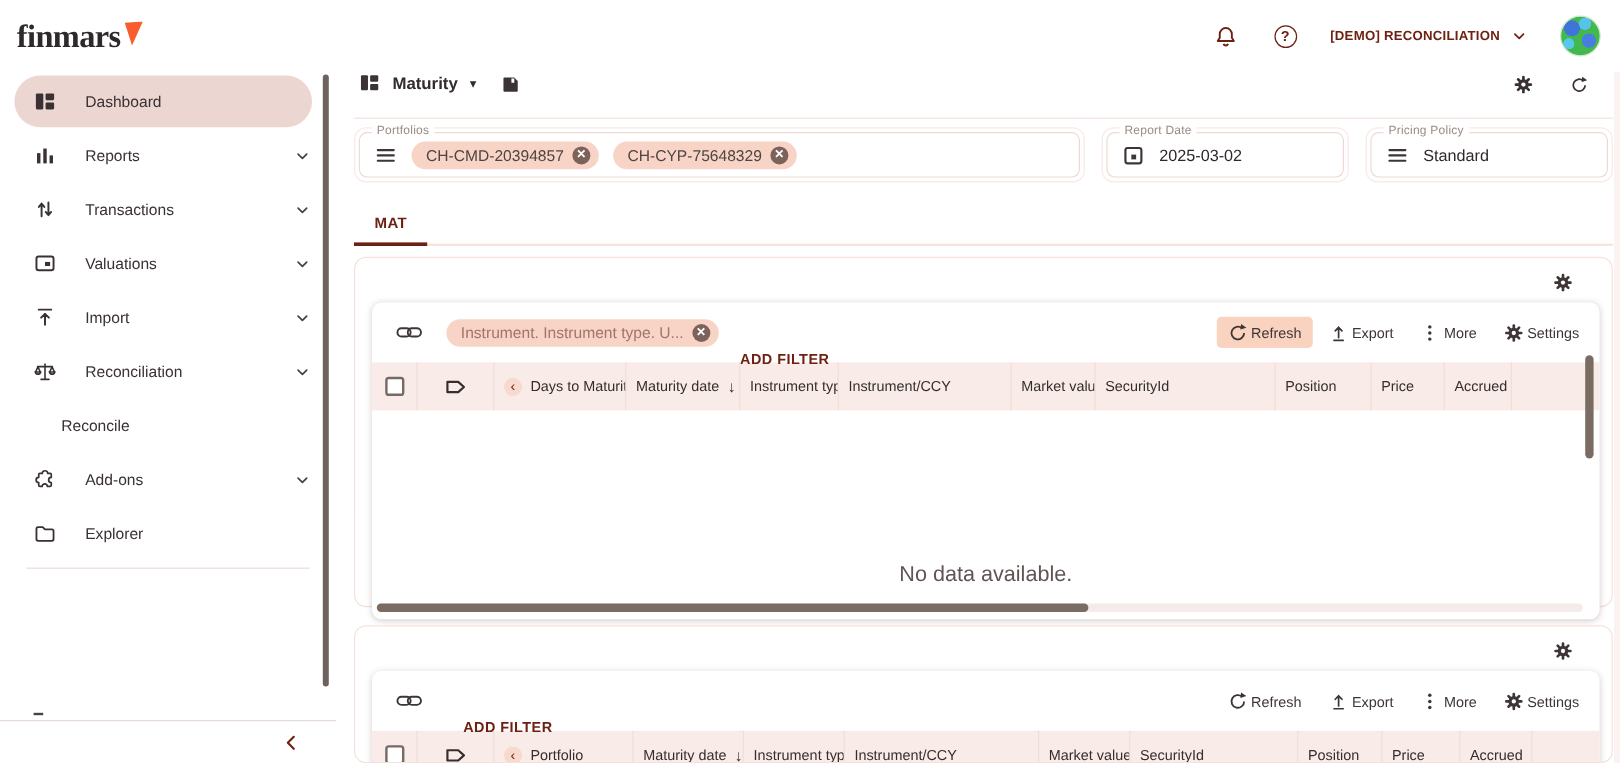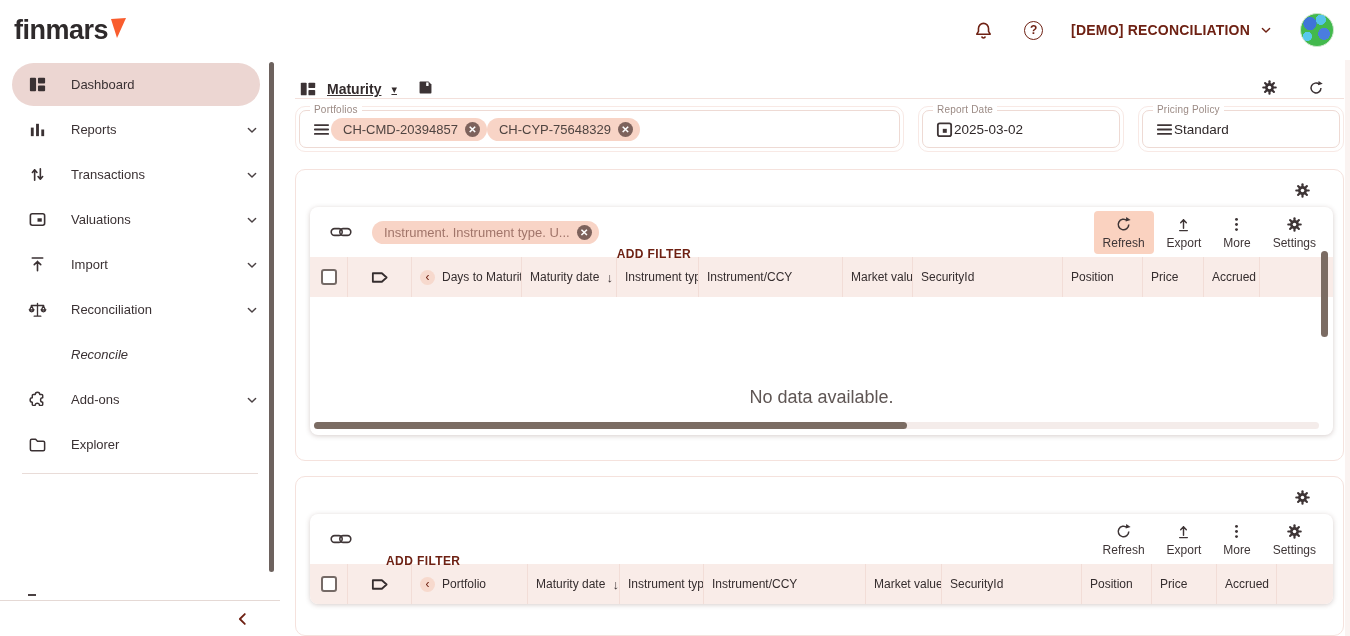--- a/index.html
+++ b/index.html
@@ -13,70 +13,70 @@
     --sel-bg:#ecd6d2;
     --hdr-bg:#f9ece8;
     --hl-bg:#fad2c0;
     --line:#f3e0db;
     --line2:#eedad4;
     --thumb:#7b6c63;
   }
 
   
   .topbar{ height:60px; display:flex; align-items:center; padding:0 16px 0 14px; background:#fff; }
-  .logo{ display:flex; align-items:flex-start; gap:2px; }
+  .logo{ display:flex; align-items:flex-start; gap:2px;font-family:Liberation Serif, serif; }
   .logo-text{ font-size:27px; font-weight:bold; letter-spacing:-0.5px; color:#2e2a2b; line-height:1; }
   .logo-mark{ margin-top:1px; }
   .topbar-right{ margin-left:auto; display:flex; align-items:center; gap:26px; color:var(--accent); }
   .icon-btn{ background:none; border:none; cursor:pointer; color:inherit; display:flex; align-items:center; justify-content:center; padding:2px; }
   .help-circle{ width:19px; height:19px; border:1.7px solid var(--accent); border-radius:50%;
     display:flex; align-items:center; justify-content:center; font-size:12px; font-weight:bold; color:var(--accent); }
-  .workspace{ display:flex; align-items:center; gap:8px; font-size:14px; font-weight:bold; color:var(--accent); letter-spacing:0.2px; cursor:pointer; }
+  .workspace{ display:flex; align-items:center; gap:8px; font-size:11px; font-weight:bold; color:var(--accent); letter-spacing:0.2px; cursor:pointer; }
   .avatar{ width:34px; height:34px; border-radius:50%; background-color:#43b94d;
     background-image:
       radial-gradient(circle at 28% 30%, #3f74d8 0 20%, transparent 21%),
       radial-gradient(circle at 72% 62%, #4a7de0 0 19%, transparent 20%),
       radial-gradient(circle at 62% 18%, #56c3ea 0 15%, transparent 16%),
       radial-gradient(circle at 20% 70%, #57c8ec 0 13%, transparent 14%);
     border:1px solid #cfe8cf; }
 
   
   .shell{ display:flex; height:576px; }
 
   
   .sidebar{ position:relative; width:280px; flex:0 0 280px; padding:2px 0 0 0; }
   .nav-item{ position:relative; height:45px; display:flex; align-items:center; gap:24px;
     padding:0 20px 0 28px; font-size:13px; color:#3a3133; cursor:pointer; }
   .nav-item .nav-icon{ width:19px; height:19px; flex:0 0 19px; color:#3a3133; }
   .nav-item .chev{ margin-left:auto; color:#4a4143; }
   .nav-item.active::before{ content:""; position:absolute; left:12px; right:20px; top:1px; bottom:1px;
     background:var(--sel-bg); border-radius:23px; z-index:0; }
   .nav-item > *{ position:relative; z-index:1; }
-  .nav-item.sub{ padding-left:71px;font-style:italic; }
+  .nav-item.sub{ padding-left:51px; }
   .nav-divider{ border-top:1px solid #e9dcd8; margin:6px 22px 6px 22px; }
   .side-scroll{ position:absolute; top:2px; right:6px; width:5px; height:510px; background:#6d625e; border-radius:3px; }
   .side-bottom{ position:absolute; left:0; right:0; bottom:0; height:36px; border-top:1px solid #e5d9d5; display:flex; align-items:center; justify-content:flex-end; padding-right:28px; background:#fff; }
   .collapse-btn{ color:var(--accent); background:none; border:none; cursor:pointer; }
   .partial-item{ position:absolute; left:28px; bottom:40px; width:8px; height:2.5px; background:#4a4143; }
 
   
   .main{ flex:1; display:flex; flex-direction:column; padding:0 6px 0 15px; position:relative; overflow:hidden; }
   .right-rail{ position:absolute; top:0; right:0; width:5px; height:100%; background:#faf3f1; }
 
-  .view-toolbar{ height:39px; display:flex; align-items:flex-end; gap:10px; border-bottom:1px solid var(--line); padding:0 4px;text-decoration:underline; }
+  .view-toolbar{ height:39px; display:flex; align-items:flex-start; gap:10px; border-bottom:1px solid var(--line); padding:0 4px; }
   .view-toolbar .vt-left{ display:flex; align-items:center; gap:10px; cursor:pointer; }
   .vt-title{ font-size:14px; font-weight:bold; color:#332b2c; }
   .vt-caret{ font-size:11px; color:#332b2c; }
   .vt-right{ margin-left:auto; display:flex; align-items:center; gap:26px; padding-right:14px; color:#3a3133; }
 
   
   .filter-row{ display:flex; gap:14px; padding:7px 0 8px 0; }
   .field-outer{ border:1px solid #f8e9e5; border-radius:10px; padding:3px; background:#fff; }
   .field{ position:relative; height:38px; border:1px solid var(--line2); border-radius:7px;
-    display:flex; align-items:center; padding:0 12px; }
+    display:flex; align-items:center; gap:12px; padding:0 12px; }
   .field-label{ position:absolute; top:-7px; left:10px; background:#fff; padding:0 4px;
     font-size:10px; color:#9b8a84; letter-spacing:0.2px; }
   .field-value{ font-size:13.5px; color:#2f2829; }
   .chip{ display:inline-flex; gap:7px; background:var(--chip-bg);
     border-radius:14px; padding:4px 7px 4px 12px; font-size:13px; color:#4f4441; }
   .chip-x{ width:15px; height:15px; border-radius:50%; background:#7d625c; color:#fff;
     font-size:10px; line-height:15px; text-align:center; font-weight:bold; cursor:pointer; }
   .flex1{ flex:1; }
   .w205{ width:206px; flex:0 0 206px; }
 
@@ -89,36 +89,36 @@
   .panel{ border:1px solid #f5e2dd; border-radius:10px; margin-top:9px; background:#fff;
     padding:6px 10px 10px 14px; position:relative; }
   .panel-1{ height:292px; flex:0 0 292px; }
   .panel-2{ flex:1; margin-top:15px; overflow:hidden; }
   .panel-gear-row{ display:flex; justify-content:flex-end; padding:4px 20px 6px 0; }
   .card{ border-radius:8px; box-shadow:0 1px 5px rgba(90,60,50,0.25); background:#fff; overflow:hidden; position:relative; }
   .card-toolbar{ height:50px; display:flex; align-items:center; gap:18px; padding:0 8px 0 18px; }
   .add-filter{ font-size:12px; font-weight:bold; letter-spacing:0.4px; color:var(--accent); background:none; border:none; cursor:pointer;margin-top:44px; }
   .chip-filter{ color:#a1756a; }
   .actions{ margin-left:auto; display:flex; align-items:flex-start; gap:4px; }
-  .action-btn{ display:flex; flex-direction:column; align-items:center; gap:3px; background:none; border:none;
+  .action-btn{ display:flex; align-items:center; gap:3px; background:none; border:none;
     cursor:pointer; color:#3e3536; font-size:12px; padding:5px 9px 4px 9px; border-radius:4px; font-family:inherit; }
   .action-btn.hl{ background:var(--hl-bg); }
 
   
   .thead{ display:flex; background:var(--hdr-bg); height:40px; }
   .th{ display:flex; align-items:center; gap:7px; padding:0 8px; font-size:12px; color:#352d2e;
     border-right:1px solid #f2ddd7; white-space:nowrap; overflow:hidden; }
   .th:last-child{ border-right:none;margin-top:44px; }
   .checkbox{ width:16px; height:16px; border:2px solid #756a66; border-radius:3px; background:#fff; cursor:pointer; }
   .sort-circle{ width:15px; height:15px; border-radius:50%; background:#f7d9cd; color:#6e2113;
     font-size:12px; line-height:14px; text-align:center; flex:0 0 15px; cursor:pointer; }
   .sort-arrow{ font-size:13px; color:#3a3133; }
   .center{ justify-content:center; }
 
-  .tbody{ position:relative; height:138px; display:flex; flex-direction:column; justify-content:flex-end; }
+  .tbody{ position:relative; height:174px; display:flex; flex-direction:column; justify-content:flex-end; }
   .empty-msg{ text-align:center; font-size:18px; color:#5f5654; padding-bottom:12px; }
   .hscroll{ height:7px; border-radius:4px; background:#f4ecea; margin:2px 14px 6px 4px; position:relative; }
   .hscroll-thumb{ position:absolute; left:0; top:0; height:7px; width:59%; background:var(--thumb); border-radius:4px; cursor:pointer; }
   .vscroll-thumb{ position:absolute; right:5px; top:44px; width:7px; height:86px; background:var(--thumb); border-radius:4px; cursor:pointer; }
 
   svg{ display:block; }
 </style>
 </head>
 <body>
 
@@ -393,20 +393,23 @@
         <div class="field">
           <span class="field-label">Pricing Policy</span>
           <svg width="19" height="19">
               <use href="#i-burger"></use>
             </svg>
           <span class="field-value">Standard</span>
         </div>
       </div>
     </div>
 
+    <div class="tabs-row">
+      <div class="tab">MAT</div>
+    </div>
 
     <section class="panel panel-1">
       <div class="panel-gear-row">
         <button class="icon-btn">
           <svg width="17" height="17">
               <use href="#i-gear"></use>
             </svg>
         </button>
       </div>
       <div class="card">

